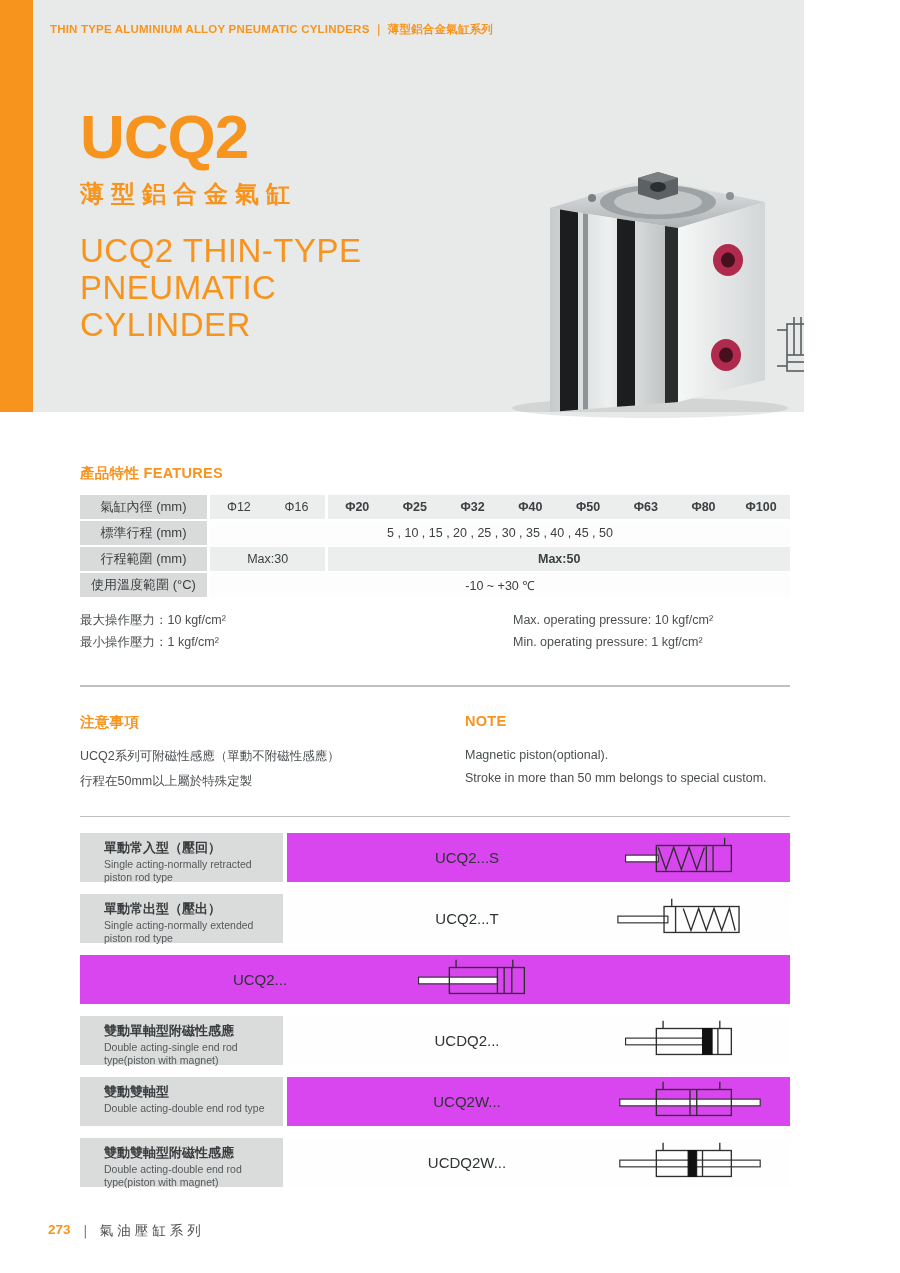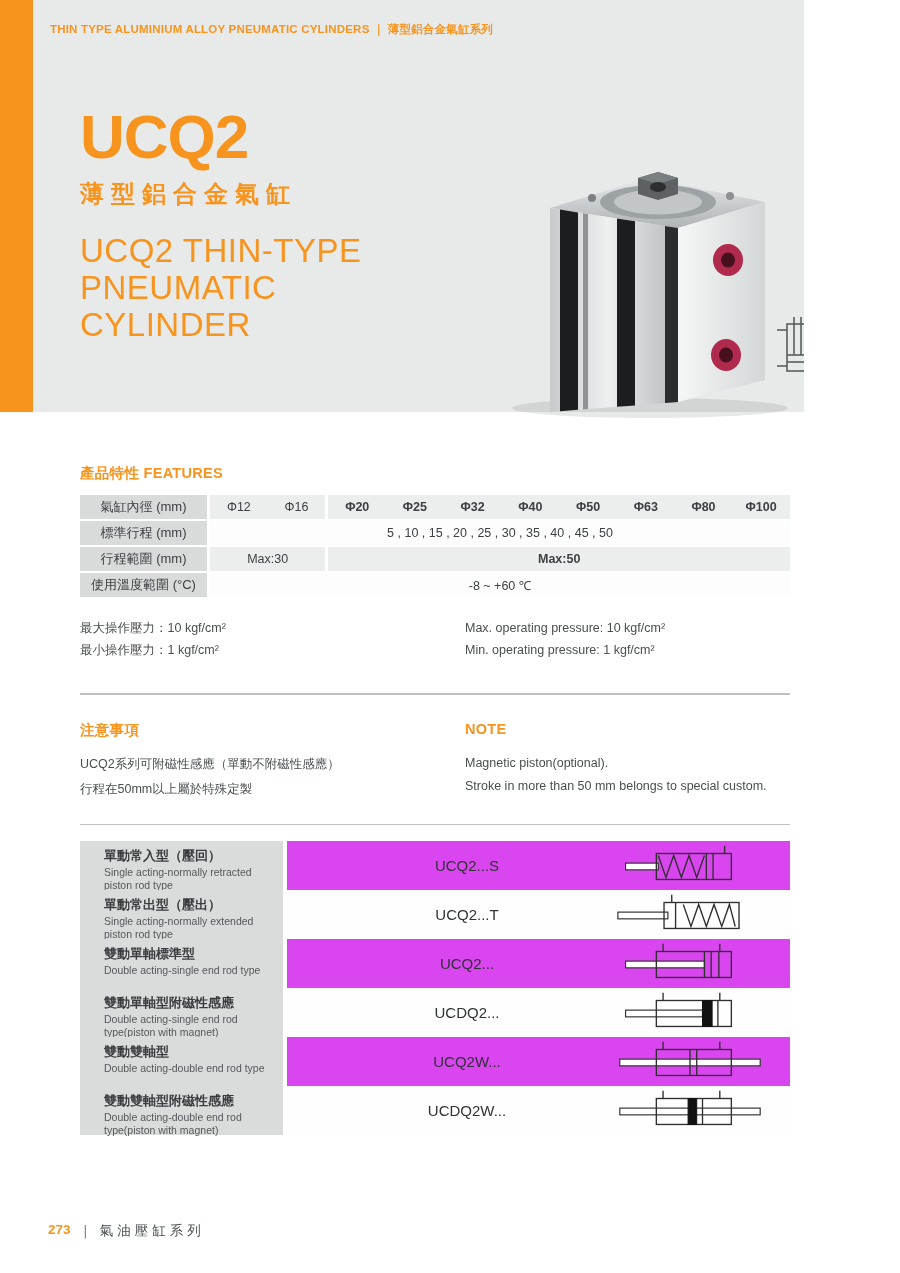--- a/index.html
+++ b/index.html
@@ -28,39 +28,39 @@
   .f-row { display:flex; gap:3px; height:24px; }
   .f-label { width:127px; background:#D9DADA; display:flex; align-items:center; justify-content:center; font-size:13px; color:#3d4143; }
   .f-vals { flex:1; display:flex; gap:3px;border-radius:7px; }
   .seg { display:flex; align-items:center; justify-content:center; font-size:12.5px; color:#3d4143; }
   .seg.gray { background:#ECEDED; }
   .seg.white { background:#FDFDFD; }
   .seg-2 { flex:2; } .seg-8 { flex:8;font-weight:bold; } .seg-10 { flex:10; }
   .dcell { flex:1; text-align:center; }
 
   
-  .pressure { margin-top:20px; display:flex; }
+  .pressure { margin-top:12px; display:flex;gap:48px; }
   .pcol { font-size:12.5px; line-height:22px; color:#4a4e50; }
   .pcol.left { width:385px; }
 
   
   .rule { height:2px; background:#BDC1C1; margin-top:32px; }
   .rule.thin { height:1px; margin-top:22px; }
 
   
   .note-headings { margin-top:26px; display:flex; }
   .nh-left { width:385px; }
   .note-body { margin-top:12px; display:flex; }
   .ncol { font-size:12.5px; color:#4a4e50; line-height:25px; }
   .ncol.left { width:385px; }
   .ncol.right { line-height:23px; }
 
   
   .acting-heading { margin-top:40px; }
-  .a-table { margin-top:16px; display:flex; flex-direction:column; gap:0; }
+  .a-table { margin-top:16px; display:flex; flex-direction:column; gap:12px; }
   .a-row { display:flex; gap:4px; height:49px; }
   .a-left { width:203px; background:#DADBDB; padding:6px 0 0 24px; }
   .a-title { font-size:13px; font-weight:bold; color:#393d3f; }
   .a-desc { font-size:10.5px; color:#55595b; line-height:12.5px; width:168px; margin-top:1px; }
   .a-right { flex:1; display:flex; align-items:center; }
   .a-right.gray { background:#d946ef; }
   .a-right.white { background:#FEFEFE; }
   .a-model { margin-left:40px; width:280px; text-align:center; font-size:15px; color:#2f3335; }
   .a-schem { width:150px; height:50px; margin-left:8px; }
   .a-schem svg { display:block; }
@@ -184,21 +184,21 @@
       <div class="f-row">
         <div class="f-label">行程範圍 (mm)</div>
         <div class="f-vals">
           <div class="seg gray seg-2">Max:30</div>
           <div class="seg gray seg-8">Max:50</div>
         </div>
       </div>
       <div class="f-row">
         <div class="f-label">使用溫度範圍 (°C)</div>
         <div class="f-vals">
-          <div class="seg white seg-10">-8 ~ +60 ℃</div>
+          <div class="seg white seg-10">-10 ~ +30 ℃</div>
         </div>
       </div>
     </div>
 
     <div class="pressure">
       <div class="pcol left">
         <div>最大操作壓力：10 kgf/cm²</div>
         <div>最小操作壓力：1 kgf/cm²</div>
       </div>
       <div class="pcol">
@@ -262,24 +262,20 @@
               <rect class="schem-rod" x="0" y="23" width="52" height="7"></rect>
               <rect class="schem-stroke" x="48" y="13" width="78" height="27"></rect>
               <line class="schem-stroke" x1="60" y1="13" x2="60" y2="40"></line>
               <polyline class="schem-stroke" points="68,15 76,38 84,15 92,38 100,15 108,38 116,15 122,38"></polyline>
             </svg>
           </div>
         </div>
       </div>
 
       <div class="a-row">
-        <div class="a-left">
-          <div class="a-title">雙動單軸標準型</div>
-          <div class="a-desc">Double acting-single end rod type</div>
-        </div>
         <div class="a-right gray">
           <div class="a-model">UCQ2...</div>
           <div class="a-schem">
             <svg width="150" height="50" viewBox="0 0 150 52">
               <line class="schem-stroke" x1="47" y1="5" x2="47" y2="13"></line>
               <line class="schem-stroke" x1="106" y1="5" x2="106" y2="13"></line>
               <rect class="schem-rod" x="8" y="23" width="82" height="7"></rect>
               <rect class="schem-stroke" x="40" y="13" width="78" height="27"></rect>
               <line class="schem-stroke" x1="90" y1="13" x2="90" y2="40"></line>
               <line class="schem-stroke" x1="97" y1="13" x2="97" y2="40"></line>

